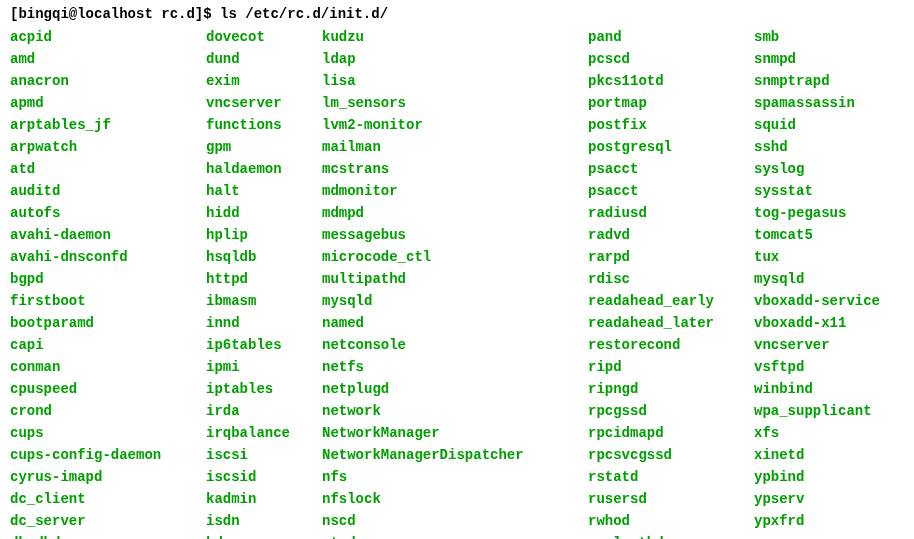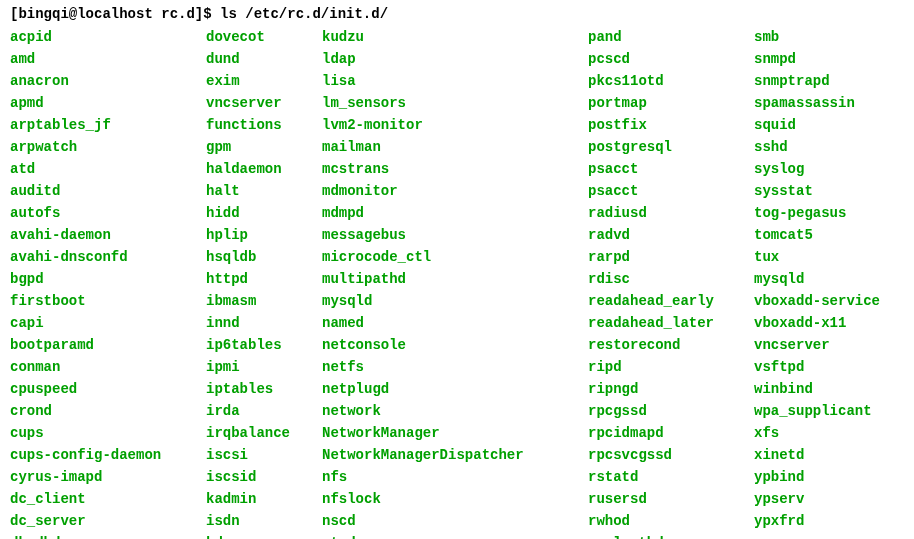--- a/index.html
+++ b/index.html
@@ -56,22 +56,22 @@
       <span class="entry">apmd</span>
       <span class="entry">arptables_jf</span>
       <span class="entry">arpwatch</span>
       <span class="entry">atd</span>
       <span class="entry">auditd</span>
       <span class="entry">autofs</span>
       <span class="entry">avahi-daemon</span>
       <span class="entry">avahi-dnsconfd</span>
       <span class="entry">bgpd</span>
       <span class="entry">firstboot</span>
+      <span class="entry">bootparamd</span>
       <span class="entry">capi</span>
-      <span class="entry">bootparamd</span>
       <span class="entry">conman</span>
       <span class="entry">cpuspeed</span>
       <span class="entry">crond</span>
       <span class="entry">cups</span>
       <span class="entry">cups-config-daemon</span>
       <span class="entry">cyrus-imapd</span>
       <span class="entry">dc_client</span>
       <span class="entry">dc_server</span>
       <span class="entry">dhcdbd</span>
     </div>

